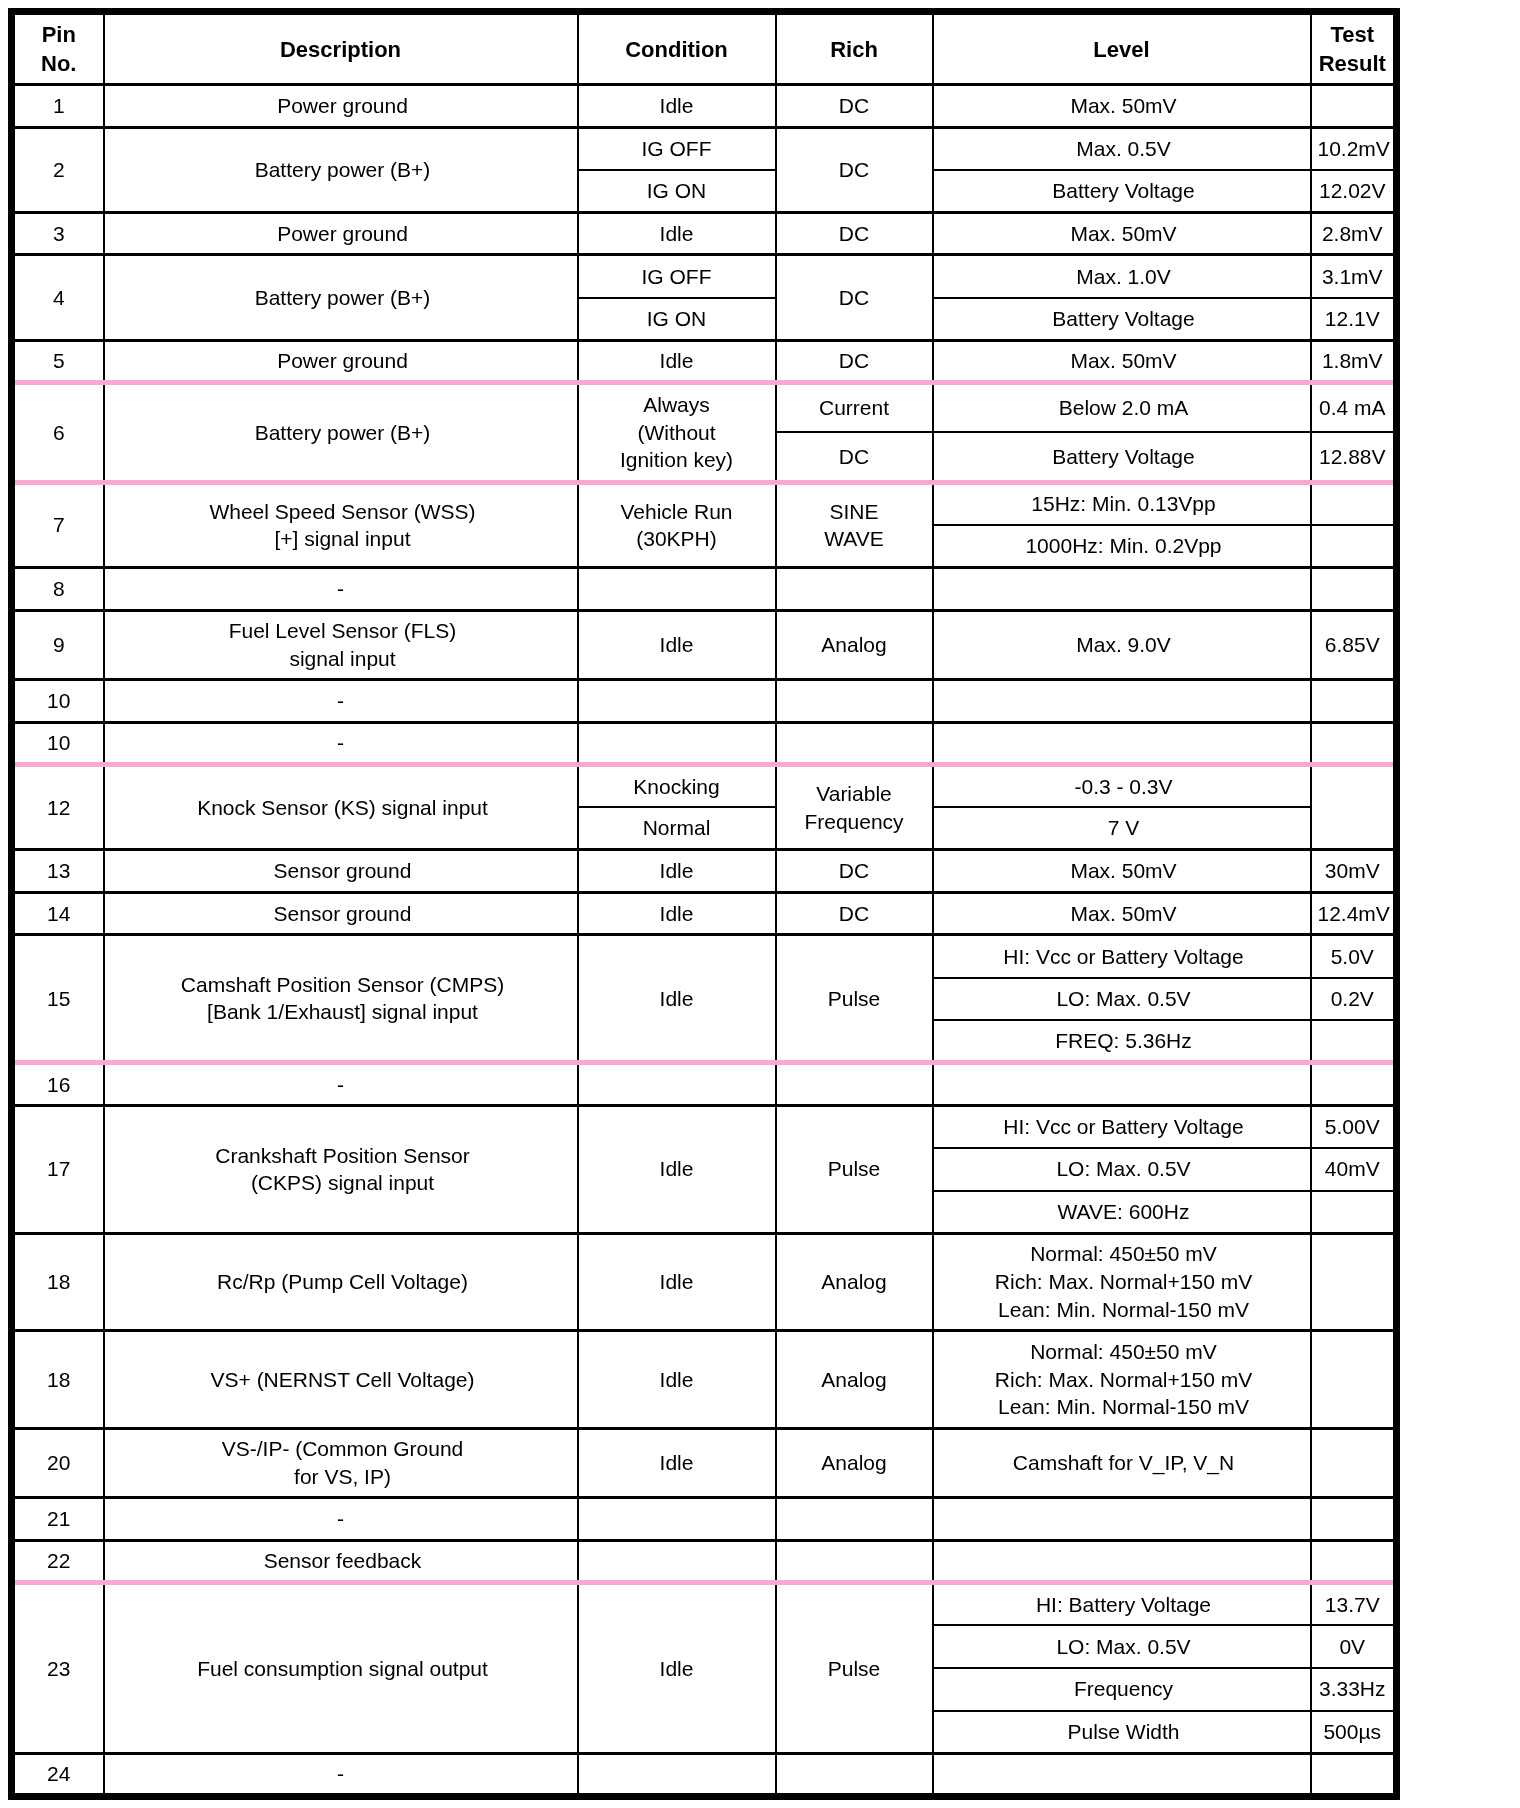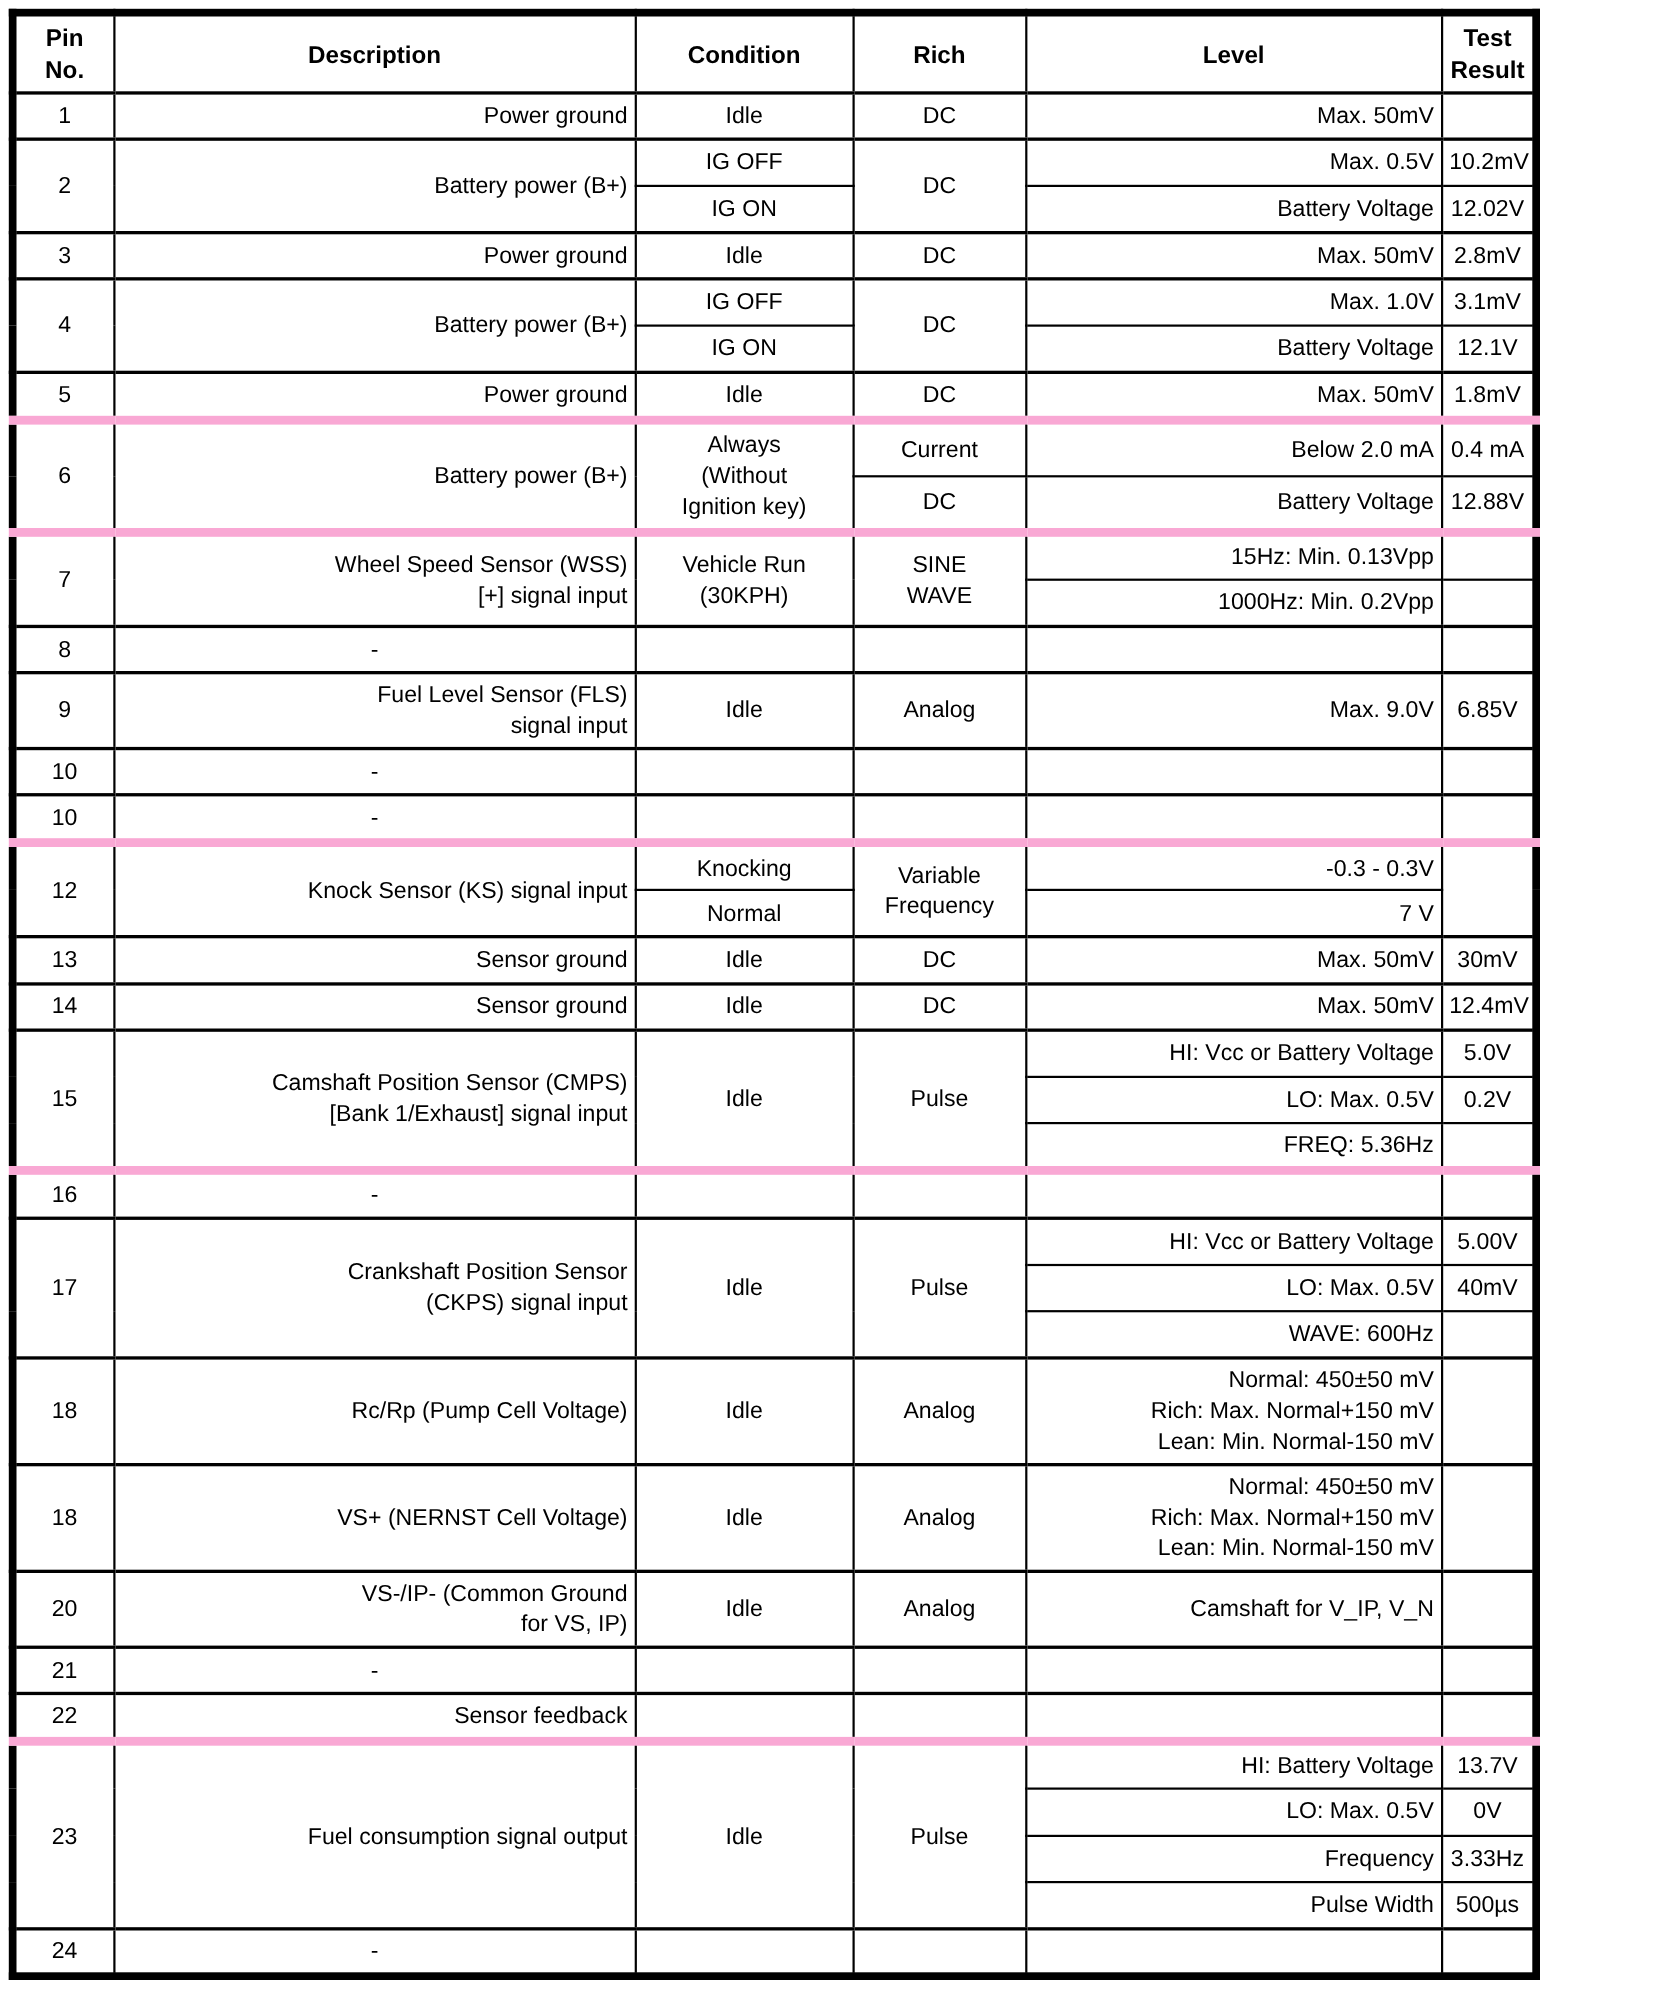--- a/index.html
+++ b/index.html
@@ -20,23 +20,23 @@
   th,td{
     border:2px solid #000;font-size:21px;line-height:1.32;color:#000;
     white-space:pre-line;vertical-align:middle;padding:5px 6px;overflow:hidden;
   }
   thead th{
     font-weight:bold;font-size:22px;text-align:center;border-bottom:3px solid #000;
   }
   thead tr{height:62px}
   tbody tr{height:42px}
   tr.gs > td{border-top:3px solid #000}
-  tr.gs.thick > td{border-top:8px solid #f9a8d4}
+  tr.gs.thick > td{border-top:5px solid #f9a8d4}
   td.center{text-align:center}
-  td.left{text-align:right;padding-left:10px}
+  td.left{text-align:center;padding-left:10px}
 </style>
 </head>
 <body>
 
 <table>
   <colgroup>
     <col class="c0">
       <col class="c1">
       <col class="c2">
       <col class="c3">

